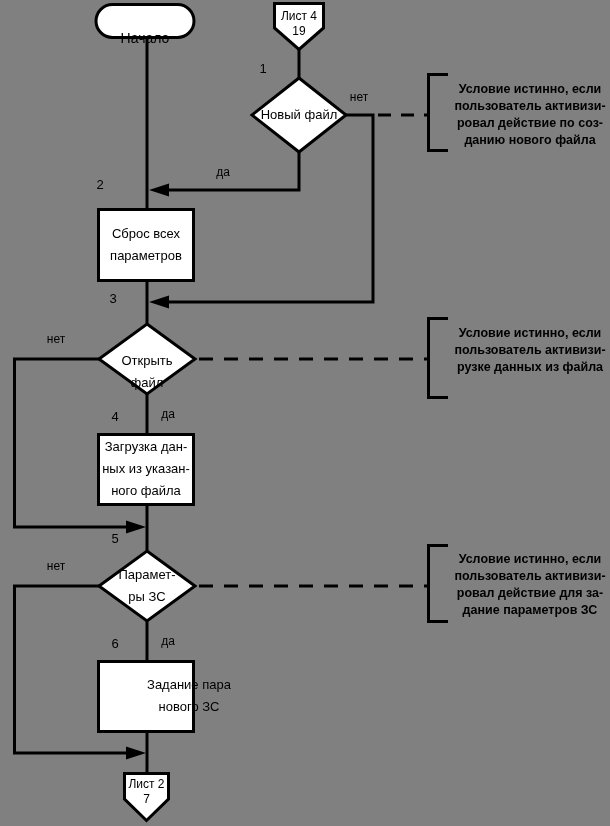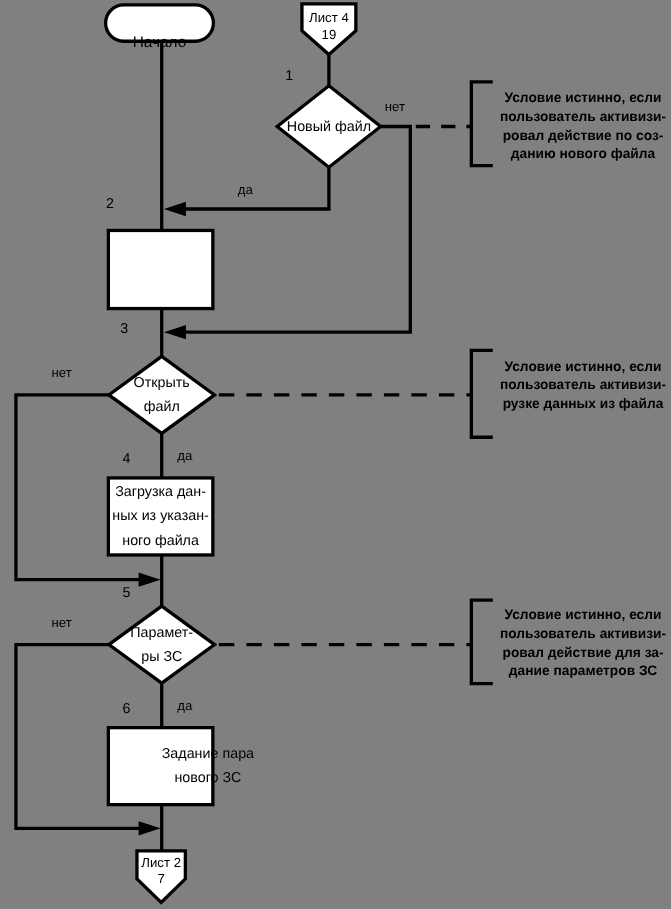--- a/index.html
+++ b/index.html
@@ -79,22 +79,28 @@
       <span>19</span>
     </div>
   </div>
 
   <div class="txt" style="left:251px;top:78px;width:96px;height:74px;">
     <div>
         <span>Новый файл</span>
       </div>
   </div>
 
+  <div class="txt" style="left:98px;top:209px;width:96px;height:71px;">
+    <div>
+      <span>Сброс всех</span>
+      <span>параметров</span>
+    </div>
+  </div>
 
-  <div class="txt" style="left:99px;top:324px;width:96px;height:70px;">
+  <div class="txt" style="left:99px;top:324px;width:96px;height:70px;align-items:flex-end;">
     <div>
       <span>Открыть</span>
       <span>файл</span>
     </div>
   </div>
 
   <div class="txt" style="left:98px;top:434px;width:96px;height:70px;">
     <div>
       <span>Загрузка дан-</span>
       <span>ных из указан-</span>

